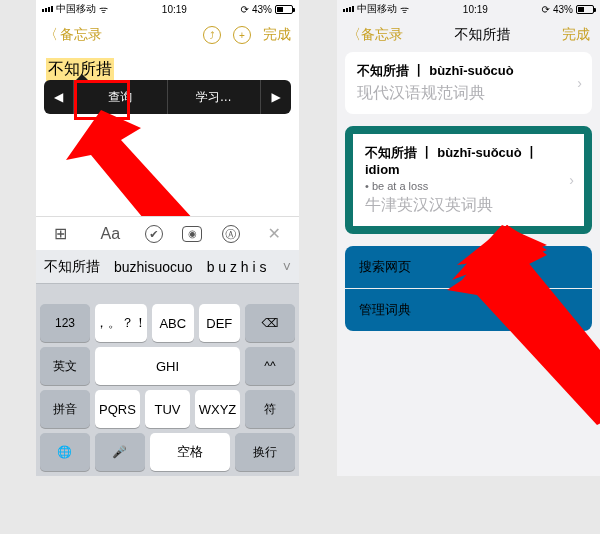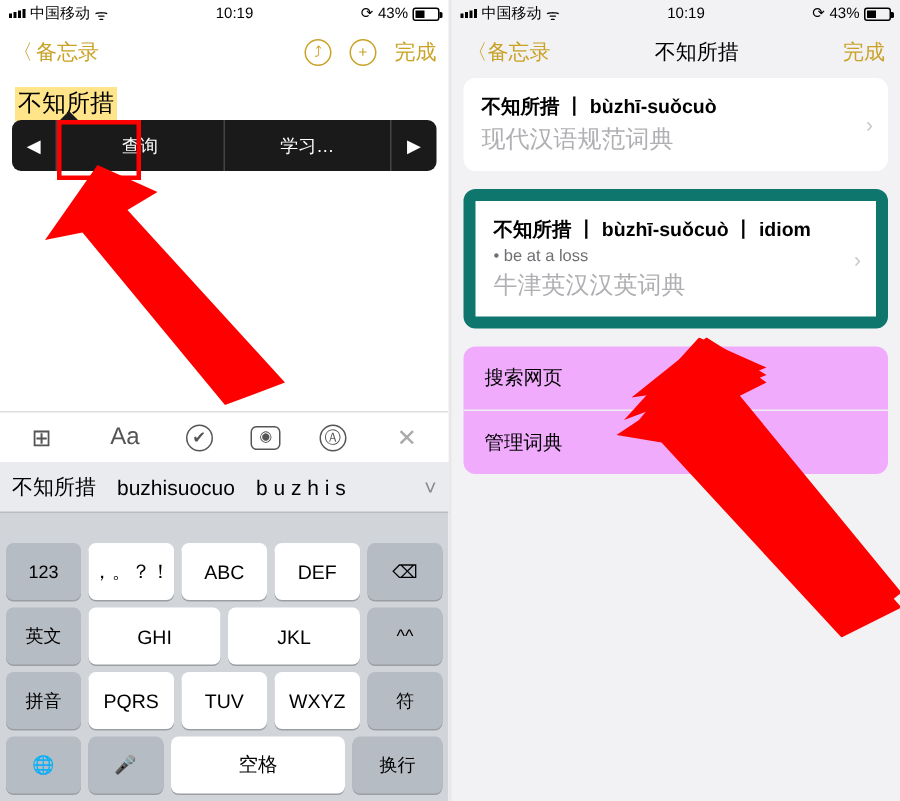--- a/index.html
+++ b/index.html
@@ -4,21 +4,21 @@
 <style>
   * { box-sizing: border-box; margin: 0; padding: 0; }
   body {
     font-family: -apple-system, "Helvetica Neue", Arial, sans-serif;
     background: #e8e8e8;
     width: 600px;
     height: 534px;
     display: flex;
     gap: 2px;
   }
-  .phone { width: 299px; height: 534px; background: #fff; position: relative; overflow: hidden; }
+  .phone { width: 299px; height: 476px; background: #fff; position: relative; overflow: hidden; margin-left: 36px; }
   .status-bar {
     height: 18px; display: flex; align-items: center; justify-content: space-between;
     padding: 0 6px; font-size: 10px; color: #000;
   }
   .status-left { display:flex; align-items:center; gap:3px; }
   .status-right { display:flex; align-items:center; gap:3px; }
   .signal { display:inline-flex; gap:1px; align-items:flex-end; }
   .signal i { width:2px; background:#000; display:inline-block; }
   .signal i:nth-child(1){height:3px;} .signal i:nth-child(2){height:4px;}
   .signal i:nth-child(3){height:5px;} .signal i:nth-child(4){height:6px;}
@@ -102,21 +102,21 @@
   .card {
     margin:0 8px 12px; background:#fff; border-radius:8px; padding:10px 12px;
     position:relative;
   }
   .card-title { font-size:13px; font-weight:600; color:#000; margin-bottom:3px; }
   .card-sub { font-size:11px; color:#6e6e73; margin-bottom:3px; }
   .card-src { font-size:16px; color:#b0b0b4; }
   .chev { position:absolute; right:10px; top:50%; transform:translateY(-50%); color:#c7c7cc; font-size:14px; }
   .red-box2 { border:8px solid #0f766e; }
   .list {
-    margin:12px 8px 0; background:#f0abfc; border-radius:8px;font-family:Liberation Serif, serif;
+    margin:12px 8px 0; background:#0369a1; border-radius:8px;font-family:Liberation Serif, serif;
   }
   .list-item {
     padding:12px 14px; font-size:13px; color:#000; border-bottom:1px solid #eee;
   }
   .list-item:last-child { border-bottom:none; }
 </style>
 </head>
 <body>
 
 <div class="phone">
@@ -192,21 +192,20 @@
       <div class="krow">
         <div class="key side alt">123</div>
         <div class="key">，。？！</div>
         <div class="key">ABC</div>
         <div class="key">DEF</div>
         <div class="key side alt">⌫</div>
       </div>
       <div class="krow">
         <div class="key side alt">英文</div>
         <div class="key">GHI</div>
-        <div class="key">JKL</div>
         <div class="key side alt">^^</div>
       </div>
       <div class="krow">
         <div class="key side alt">拼音</div>
         <div class="key">PQRS</div>
         <div class="key">TUV</div>
         <div class="key">WXYZ</div>
         <div class="key side alt">符</div>
       </div>
       <div class="krow">

